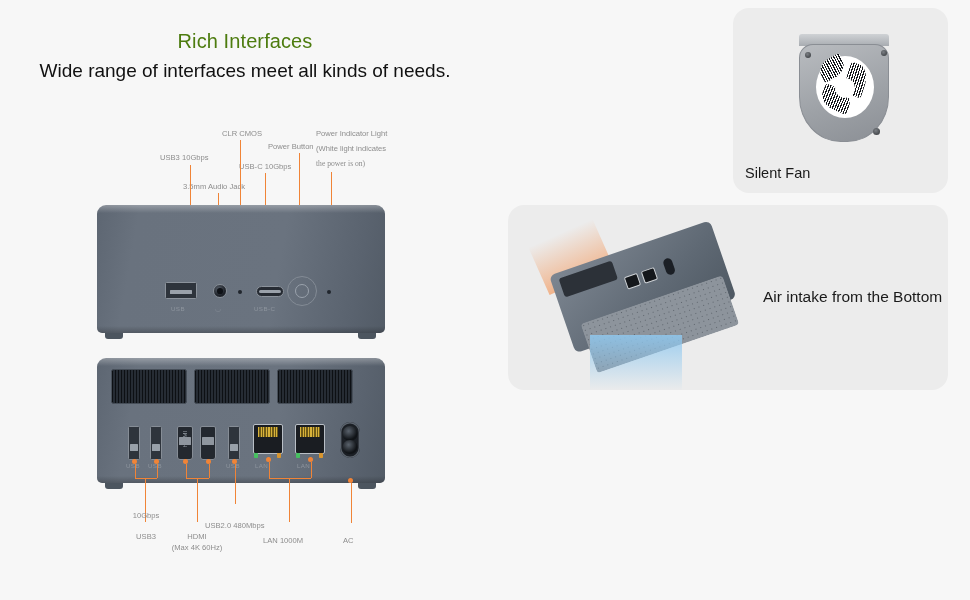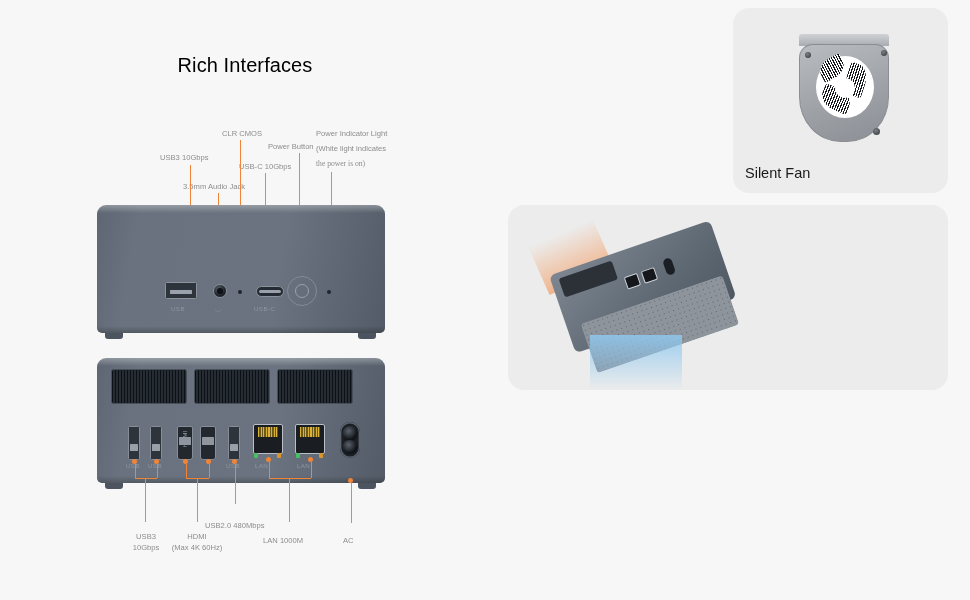--- a/index.html
+++ b/index.html
@@ -7,21 +7,21 @@
     width: 970px; height: 600px;
     background: #f7f7f7;
     font-family: "Liberation Sans", sans-serif;
     overflow: hidden;
   }
   .page { position: relative; width: 970px; height: 600px; background: #f7f7f7; }
 
   
   .left { position: absolute; left: 0; top: 0; width: 500px; height: 600px; }
   .heading-wrap { position: absolute; top: 30px; left: 0; width: 490px; text-align: center; }
-  .h-title { font-size: 20px; color: #000000; letter-spacing: .1px; margin-top: 24px; }
+  .h-title { font-size: 20px; color: #4d7c0f; letter-spacing: .1px; }
   .h-sub { font-size: 19px; color: #111; margin-top: 7px; }
 
   
   .lbl { position: absolute; font-size: 7.6px; color: #8d8d8d; line-height: 1.55; white-space: nowrap; }
 
   
   .vline { position: absolute; width: 1.3px; background: #f08437; }
   .hline { position: absolute; height: 1.3px; background: #f08437; }
   .dot { position: absolute; width: 5.4px; height: 5.4px; border-radius: 50%; background: #f08437; }
 
@@ -124,20 +124,21 @@
 </style>
 </head>
 <body>
 
 <div class="page">
 
   <div class="left">
 
     <div class="heading-wrap">
       <div class="h-title">Rich Interfaces</div>
+      <div class="h-sub">Wide range of interfaces meet all kinds of needs.</div>
     </div>
 
     <div class="lbl" style="left:160px; top:152px;">USB3 10Gbps</div>
     <div class="lbl" style="left:183px; top:181px;">3.5mm Audio Jack</div>
     <div class="lbl" style="left:222px; top:128px;">CLR CMOS</div>
     <div class="lbl" style="left:239px; top:161px;">USB-C 10Gbps</div>
     <div class="lbl" style="left:268px; top:141px;">Power Button</div>
     <div class="lbl" style="left:316px; top:128px;">Power Indicator Light</div>
     <div class="lbl" style="left:316px; top:143px;">(White light indicates</div>
     <div class="lbl" style="left:316px; top:158px;font-family:Liberation Serif, serif;">the power is on)</div>
@@ -250,21 +251,21 @@
     <div class="vline" style="left:234.5px; top:464px; height:40px;"></div>
 
     <div class="vline" style="left:268.5px; top:462px; height:16px;"></div>
     <div class="vline" style="left:310.5px; top:462px; height:16px;"></div>
     <div class="hline" style="left:268.5px; top:478px; width:42px;"></div>
     <div class="vline" style="left:289px; top:478px; height:44px;"></div>
 
     <div class="vline" style="left:350.5px; top:483px; height:40px;"></div>
 
     <div class="lbl" style="left:131px; top:531px; text-align:center; width:30px;">USB3</div>
-    <div class="lbl" style="left:126px; top:542px; text-align:center; width:40px;">10Gbps</div>
+    <div class="lbl" style="left:126px; top:510px; text-align:center; width:40px;">10Gbps</div>
     <div class="lbl" style="left:182px; top:531px; text-align:center; width:30px;">HDMI</div>
     <div class="lbl" style="left:168px; top:542px; text-align:center; width:58px;">(Max 4K 60Hz)</div>
     <div class="lbl" style="left:205px; top:520px;">USB2.0 480Mbps</div>
     <div class="lbl" style="left:263px; top:535px;">LAN 1000M</div>
     <div class="lbl" style="left:343px; top:535px;">AC</div>
   </div>
 
 
   <div class="card" style="left:733px; top:8px; width:215px; height:185px;text-align:center;">
     <div style="position:absolute; left:58px; top:22px; width:105px; height:120px;">
@@ -291,16 +292,17 @@
         <div class="tbody" style="left:0; top:0; width:170px; height:82px;"></div>
         <div style="position:absolute; left:8px; top:6px; width:56px; height:20px; background:#2c3138; border-radius:3px;"></div>
         <div style="position:absolute; left:70px; top:26px; width:14px; height:13px; background:#14171b; border:1px solid #cfd3d7; border-radius:2px;"></div>
         <div style="position:absolute; left:88px; top:26px; width:14px; height:13px; background:#14171b; border:1px solid #cfd3d7; border-radius:2px;"></div>
         <div style="position:absolute; left:112px; top:22px; width:9px; height:17px; background:#1b1f25; border-radius:999px;"></div>
         <div class="tbottom" style="left:14px; top:56px; width:150px; height:52px;"></div>
       </div>
 
       <div class="flowb" style="left:62px; top:120px; width:92px; height:56px; opacity:.85;"></div>
     </div>
+    <div class="card-label" style="left:255px; top:82px; font-size:15.5px;">Air intake from the Bottom</div>
   </div>
 
 
 </div>
 
 </body></html>

